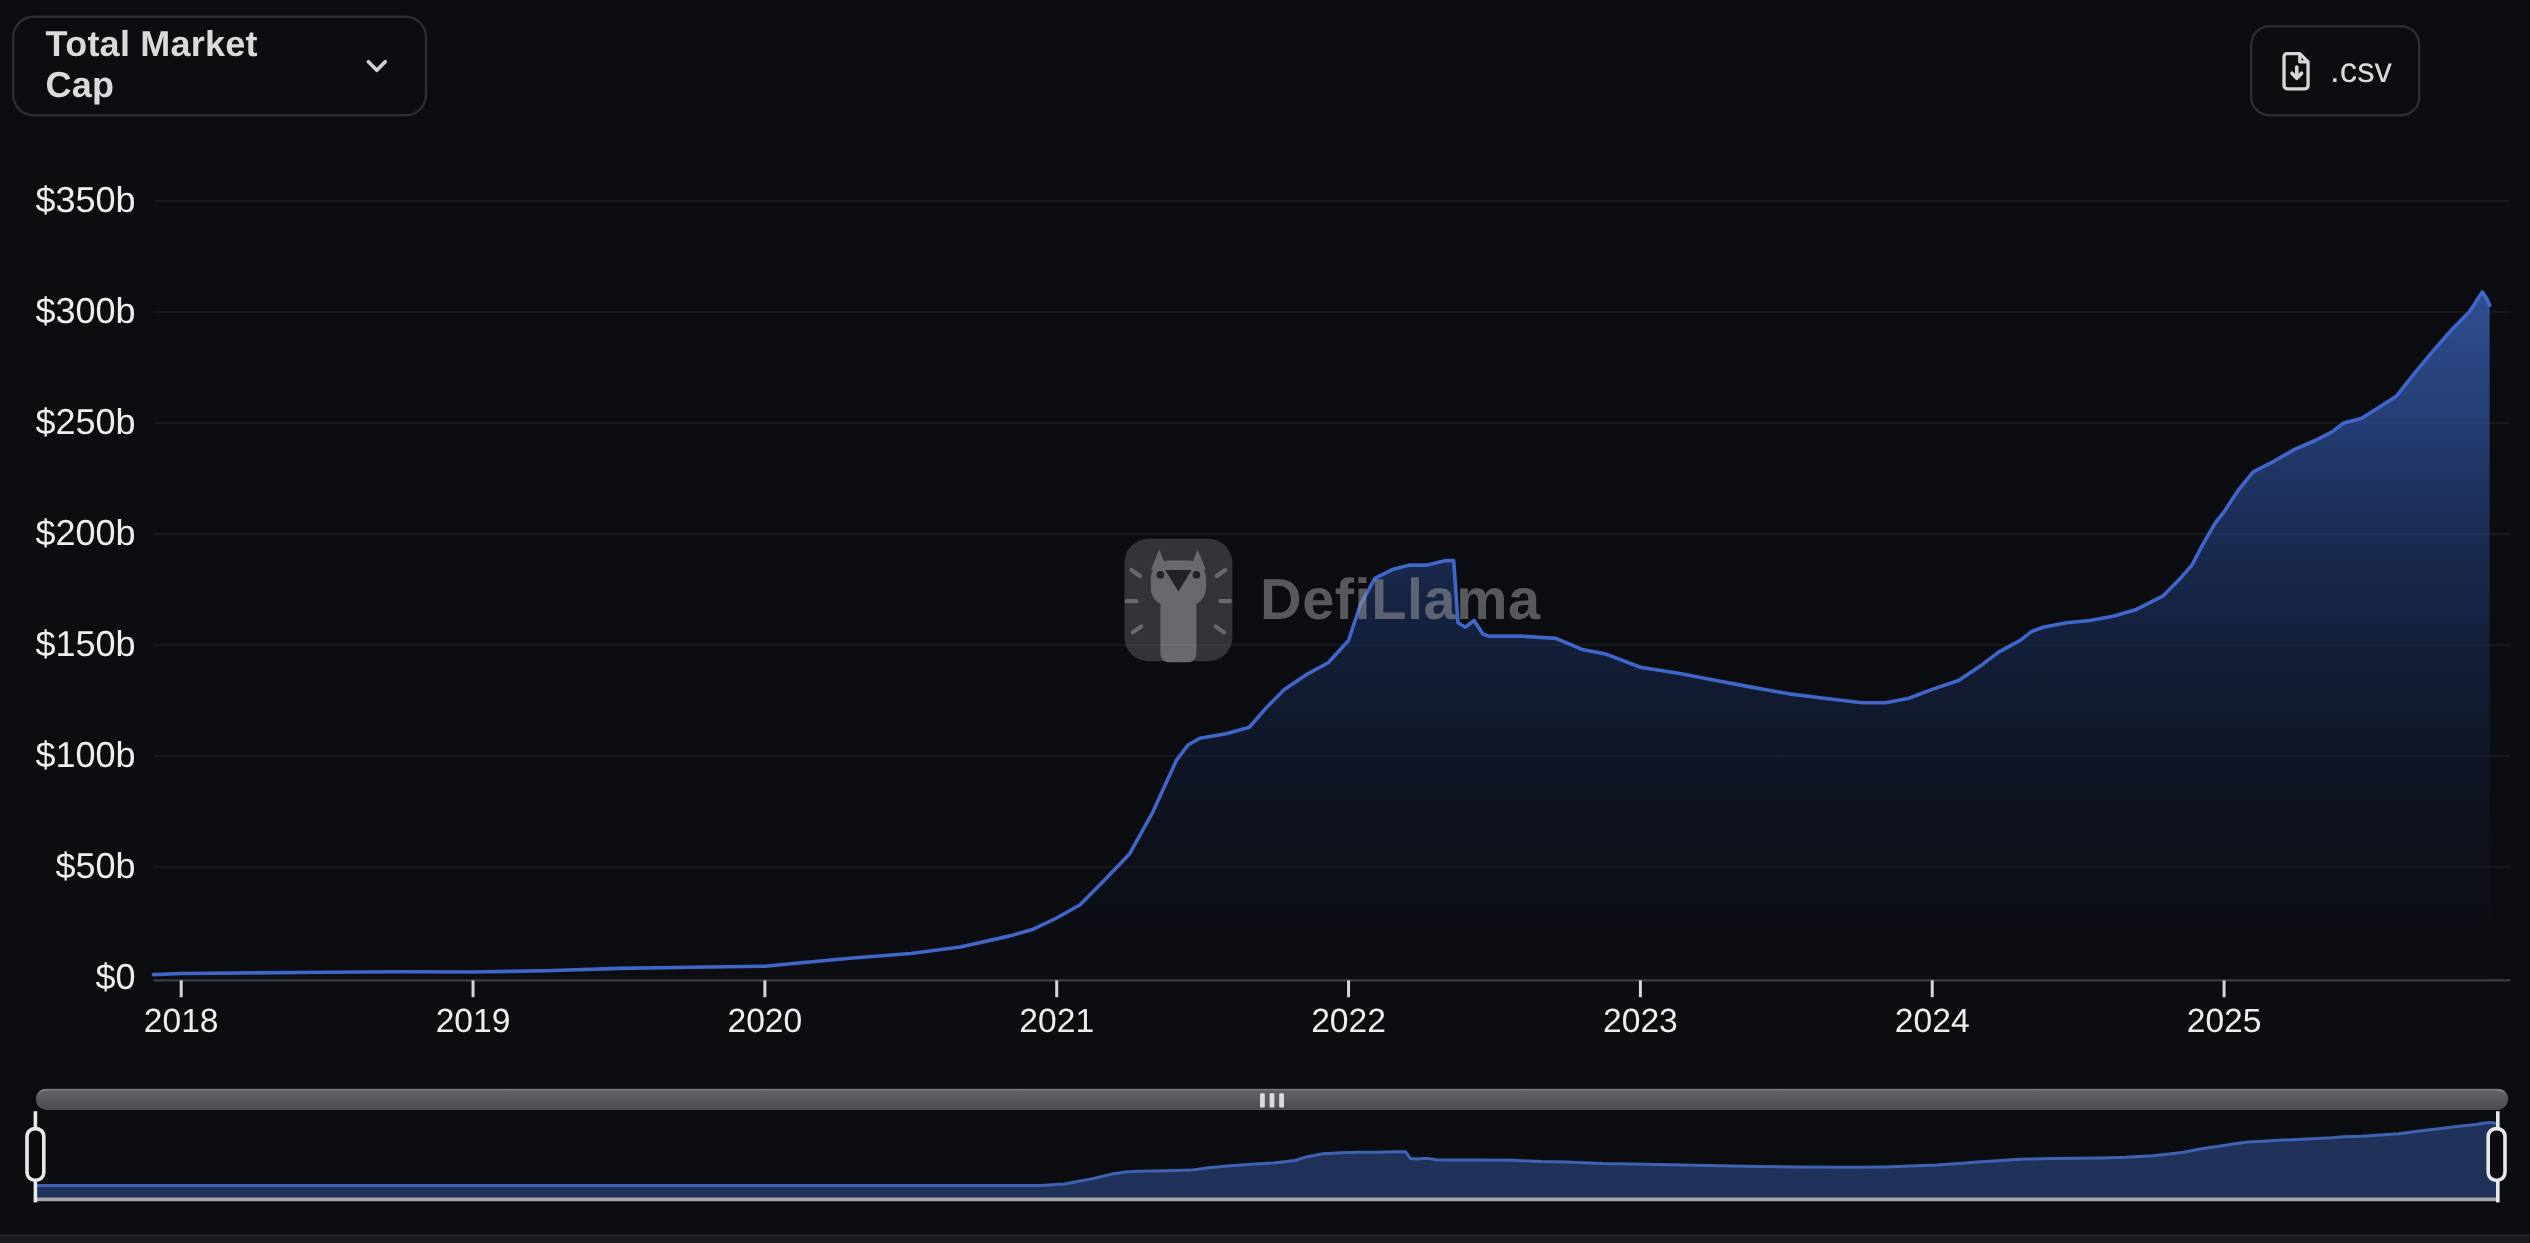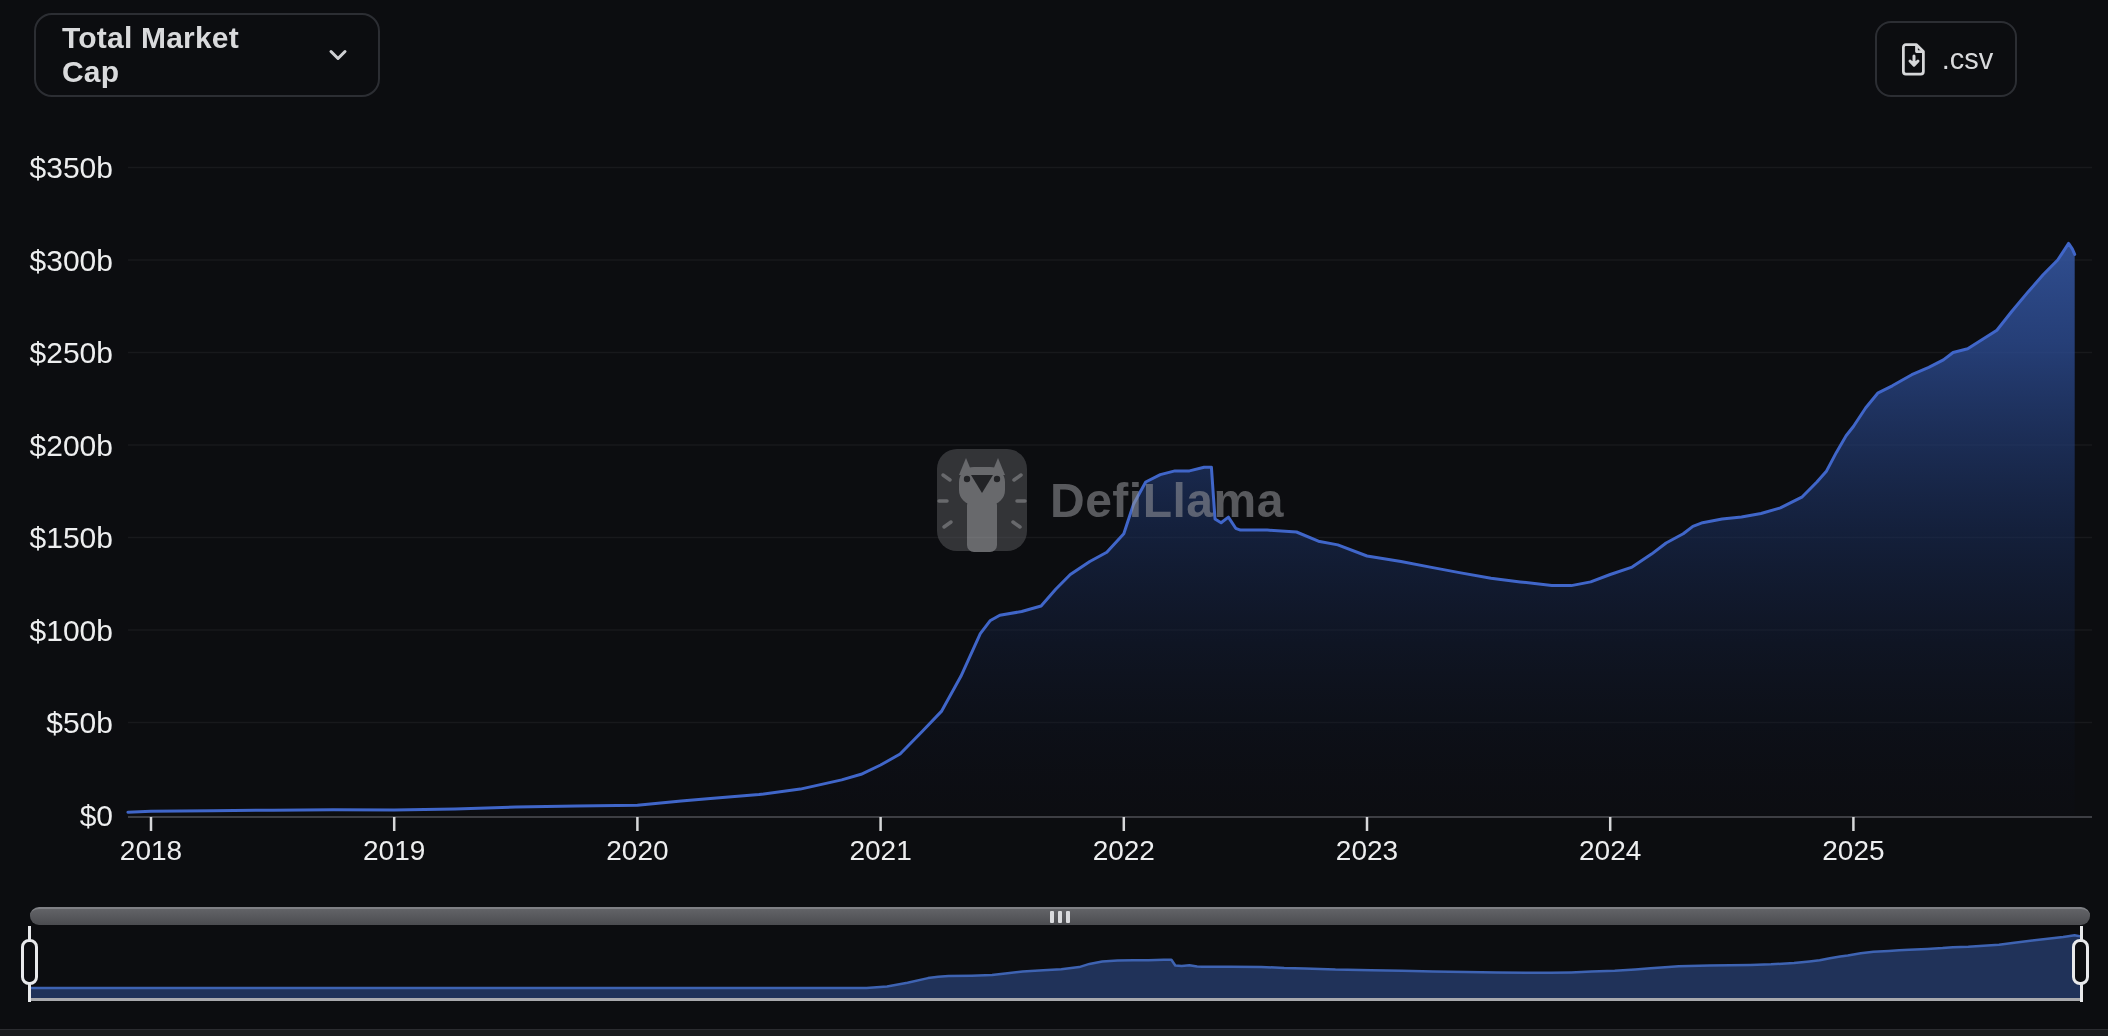--- a/index.html
+++ b/index.html
@@ -2,21 +2,21 @@
 <html><head>
 <meta charset="utf-8">
 <style>
   html,body{margin:0;padding:0;background:#0b0c0f;}
   .stage{position:relative;width:2108px;height:1036px;background:#0c0d10;overflow:hidden;
          font-family:"Liberation Sans",sans-serif;}
   
   .btn{position:absolute;display:flex;align-items:center;border:2px solid #2c2e33;
        background:transparent;color:#d9dadc;box-sizing:border-box;cursor:pointer;}
   .dropdown-btn{left:10px;top:13px;width:346px;height:84px;border-radius:18px;
-                padding:0 26px;gap:26px;font-size:30px;font-weight:700;letter-spacing:.2px;margin-left:24px;}
+                padding:0 26px;gap:26px;font-size:30px;font-weight:700;letter-spacing:.2px;}
   .csv-btn{left:1875px;top:21px;width:142px;height:76px;border-radius:16px;
            justify-content:center;gap:13px;font-size:29px;font-weight:500;}
   .icon{display:inline-flex;align-items:center;justify-content:center;}
   
   .watermark{position:absolute;left:936px;top:448px;display:flex;align-items:center;gap:22px;
              opacity:.55;pointer-events:none;}
   .watermark .wm-text{font-size:48px;font-weight:700;color:#97989c;letter-spacing:.5px;}
   
   #main-svg,#nav-svg{position:absolute;left:0;top:0;}
   

